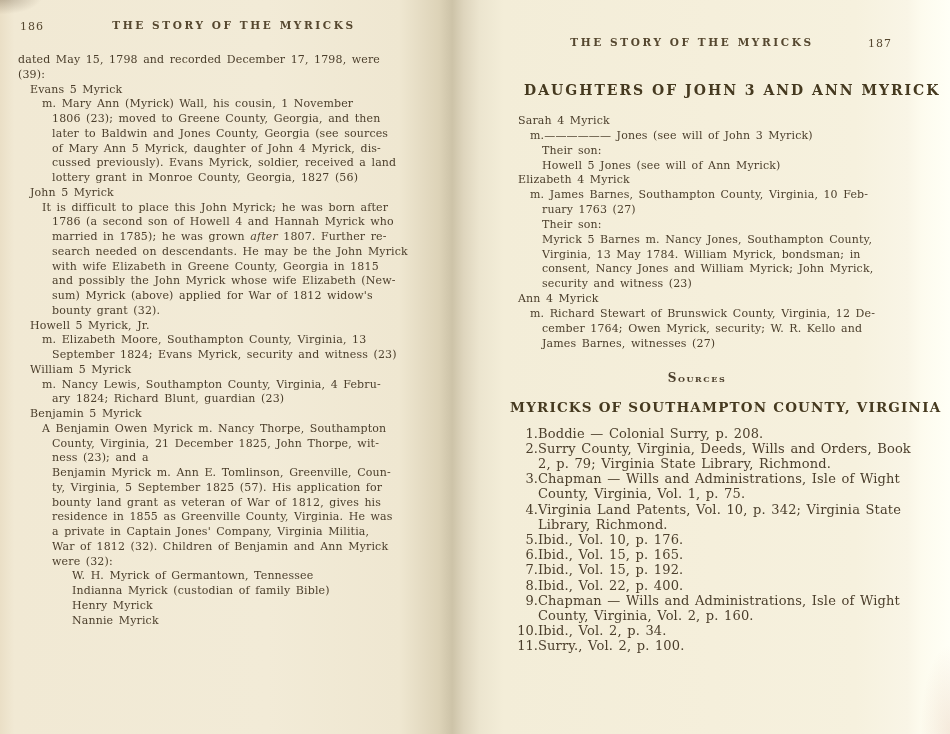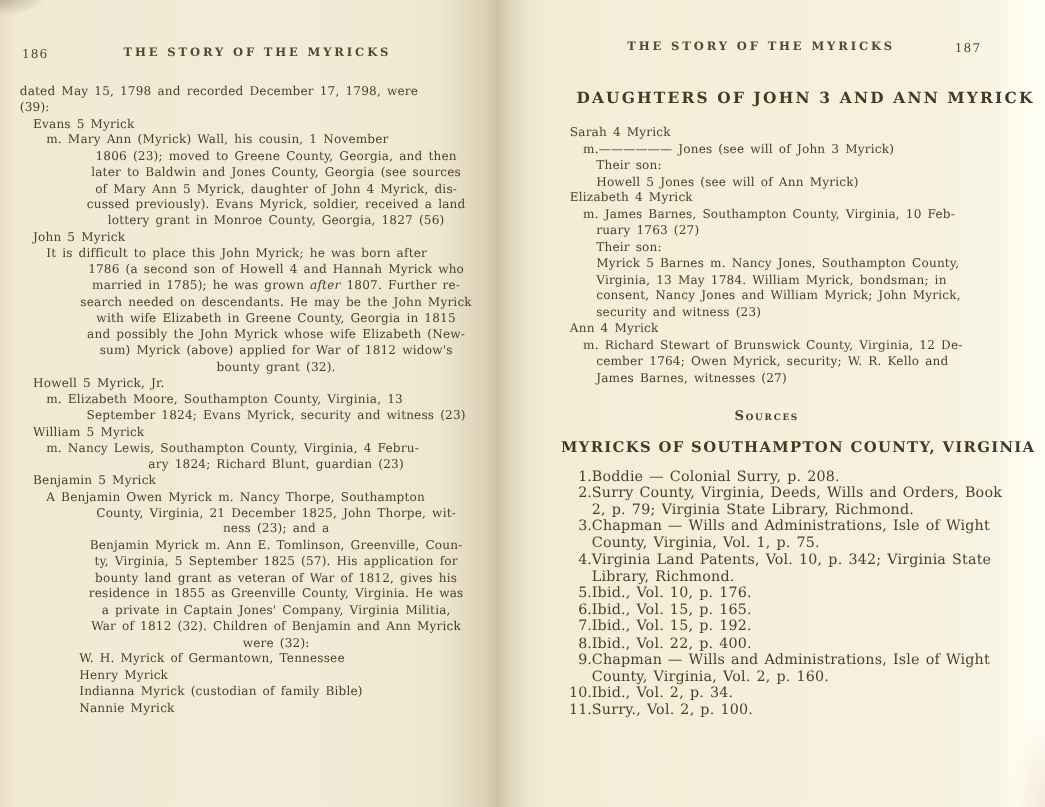--- a/index.html
+++ b/index.html
@@ -19,21 +19,21 @@
     position:absolute;left:-6px;top:-6px;width:52px;height:22px;
     background:radial-gradient(ellipse at 15% 10%, rgba(92,74,52,.38), rgba(92,74,52,0) 65%);
     pointer-events:none;
   }
   .bottom-tint{
     position:absolute;right:0;bottom:0;width:30px;height:90px;
     background:radial-gradient(ellipse at 100% 100%, rgba(214,170,140,.25), rgba(214,170,140,0) 70%);
     pointer-events:none;
   }
   .page-col{position:absolute;top:0;}
-  #left-col{left:18px;top:42px;width:432px;}
+  #left-col{left:18px;top:19px;width:432px;}
   #right-col{left:508px;top:36px;width:408px;padding-left:0;}
 
   .pg-header{position:relative;height:16px;font-size:11px;letter-spacing:.5px;color:#55472f;}
   .pg-num{position:absolute;top:1px;font-size:11px;letter-spacing:1px;color:#55472f;}
   #left-col .pg-num{left:2px;}
   #right-col .pg-num{right:24px;margin-left:48px;}
   .run-title{
     position:absolute;left:0;right:0;top:0;text-align:center;
     font-size:10.5px;font-weight:bold;letter-spacing:2.6px;color:#55472f;white-space:nowrap;
   }
@@ -42,21 +42,21 @@
   .body-lines{margin-top:18px;}
   #right-col .body-lines{margin-top:0;}
   .line{
     white-space:nowrap;line-height:14.75px;font-size:11px;
     letter-spacing:.15px;word-spacing:1.8px;color:#4b3e2b;
   }
   #right-col .line{line-height:14.85px;}
   .i0{margin-left:0;}
   .i1{margin-left:12px;}
   .i2{margin-left:24px;}
-  .i3{margin-left:34px;text-align:center;}
+  .i3{margin-left:34px;}
   .i5{margin-left:54px;}
   #right-col .body-lines{padding-left:10px;}
 
   .section-heading{
     margin:30px 0 16px 16px;font-size:14px;font-weight:bold;
     letter-spacing:2px;white-space:nowrap;color:#45391f;
   }
   .sources-heading{
     margin-top:19px;text-align:center;font-variant:small-caps;
     font-weight:600;font-size:12px;letter-spacing:1.6px;color:#4b3e2b;
@@ -121,22 +121,22 @@
         <div class="line i3">County, Virginia, 21 December 1825, John Thorpe, wit-</div>
         <div class="line i3">ness (23); and a</div>
         <div class="line i3">Benjamin Myrick m. Ann E. Tomlinson, Greenville, Coun-</div>
         <div class="line i3">ty, Virginia, 5 September 1825 (57). His application for</div>
         <div class="line i3">bounty land grant as veteran of War of 1812, gives his</div>
         <div class="line i3">residence in 1855 as Greenville County, Virginia. He was</div>
         <div class="line i3">a private in Captain Jones' Company, Virginia Militia,</div>
         <div class="line i3">War of 1812 (32). Children of Benjamin and Ann Myrick</div>
         <div class="line i3">were (32):</div>
         <div class="line i5">W. H. Myrick of Germantown, Tennessee</div>
+        <div class="line i5">Indianna Myrick (custodian of family Bible)</div>
         <div class="line i5">Henry Myrick</div>
-        <div class="line i5">Indianna Myrick (custodian of family Bible)</div>
         <div class="line i5">Nannie Myrick</div>
       </div>
   </div>
 
   <div id="right-col" class="page-col">
     <div class="pg-header">
       <span class="run-title">THE STORY OF THE MYRICKS</span>
       <span class="pg-num">187</span>
     </div>
     <div class="section-heading">DAUGHTERS OF JOHN 3 AND ANN MYRICK</div>

